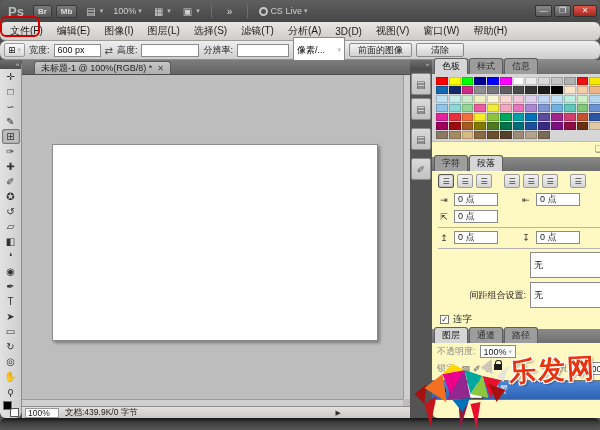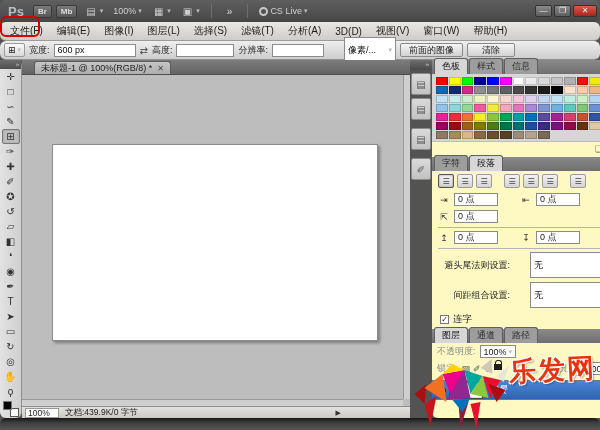--- a/index.html
+++ b/index.html
@@ -23,21 +23,21 @@
   
   .menubar{left:0;top:22px;width:600px;height:19px;background:linear-gradient(#e9e7e4,#cfcdc9);border-bottom:1px solid #9d9b98;display:flex;align-items:center;padding-left:3px;}
   .menu-item{padding:4px 7px;font-size:10px;color:#1c1c1c;}
   .annobox{left:0;top:16px;width:40px;height:21px;border:2px solid #d40000;z-index:60;pointer-events:none;}
   
   .optionsbar{left:0;top:41px;width:600px;height:19px;background:linear-gradient(#efefef,#cdcdcd);border-bottom:1px solid #8f8f8f;display:flex;align-items:center;gap:4px;padding:0 4px;font-size:9px;}
   .toolchip{display:flex;align-items:center;gap:2px;border:1px solid #9a9a9a;background:linear-gradient(#fafafa,#d8d8d8);padding:0 3px;height:14px;border-radius:2px;}
   .optlabel{color:#1c1c1c;}
   .field{background:#fff;border:1px solid #8a8a8a;height:13px;display:flex;align-items:center;padding:0 3px;font-size:9px;color:#111;}
   .swapicon{color:#444;font-size:10px;}
-  .selbox{background:#fff;border:1px solid #8a8a8a;height:13px;display:flex;align-items:center;justify-content:space-between;padding:12px 3px;font-size:9px;color:#111;margin-left:16px;}
+  .selbox{background:#fff;border:1px solid #8a8a8a;height:13px;display:flex;align-items:center;justify-content:space-between;padding:12px 3px;font-size:9px;color:#111;}
   .optbtn{border:1px solid #8a8a8a;background:linear-gradient(#f5f5f5,#d2d2d2);height:14px;padding:0 8px;display:flex;align-items:center;font-size:9px;border-radius:2px;}
   
   .toolbar{left:0;top:60px;width:22px;height:358px;background:linear-gradient(90deg,#e2e2e2,#cfcfcf);border-right:1px solid #8f8f8f;display:flex;flex-direction:column;align-items:center;}
   .toolbar-head{width:100%;height:9px;background:linear-gradient(#6d6d6d,#4e4e4e);color:#ccc;font-size:6px;text-align:right;padding-right:2px;line-height:9px;}
   .tool{width:18px;height:15px;display:flex;align-items:center;justify-content:center;font-size:10px;color:#333;}
   .tool.sel{background:#bdbdbd;border:1px solid #777;border-radius:2px;box-shadow:inset 0 0 2px #999;}
   .fgbg{position:relative;width:16px;height:16px;margin-top:2px;}
   .fgbg .bgc{position:absolute;right:0;bottom:0;width:9px;height:9px;background:#fff;border:1px solid #555;}
   .fgbg .fgc{position:absolute;left:0;top:0;width:9px;height:9px;background:#000;border:1px solid #777;}
   
@@ -158,21 +158,21 @@
       <span class="menu-item">帮助(H)</span>
     </div>
   <div class="abs annobox"></div>
 
   <div class="abs optionsbar">
     <span class="toolchip">
         <span>⊞</span>
         <span class="caret">▾</span>
       </span>
     <span class="optlabel">宽度:</span>
-    <span class="field" style="width:82px;">600 px</span>
+    <span class="field" style="width:47px;">600 px</span>
     <span class="swapicon">⇄</span>
     <span class="optlabel">高度:</span>
     <span class="field" style="width:58px;"></span>
     <span class="optlabel">分辨率:</span>
     <span class="field" style="width:52px;"></span>
     <span class="selbox" style="width:52px;">
         <span>像素/...</span>
         <span class="caret">▾</span>
       </span>
     <span class="optbtn">前面的图像</span>
@@ -386,21 +386,20 @@
         <div class="hr"></div>
         <div class="pfrow">
           <span class="pficon">↥</span>
           <span class="pfield">0 点</span>
           <span class="pfgap"></span>
           <span class="pficon">↧</span>
           <span class="pfield">0 点</span>
         </div>
         <div class="hr"></div>
         <div class="ddrow">
-          <span>避头尾法则设置:</span>
           <span class="selbox">
               <span>无</span>
               <span class="caret">▾</span>
             </span>
         </div>
         <div class="ddrow">
           <span>间距组合设置:</span>
           <span class="selbox">
               <span>无</span>
               <span class="caret">▾</span>

